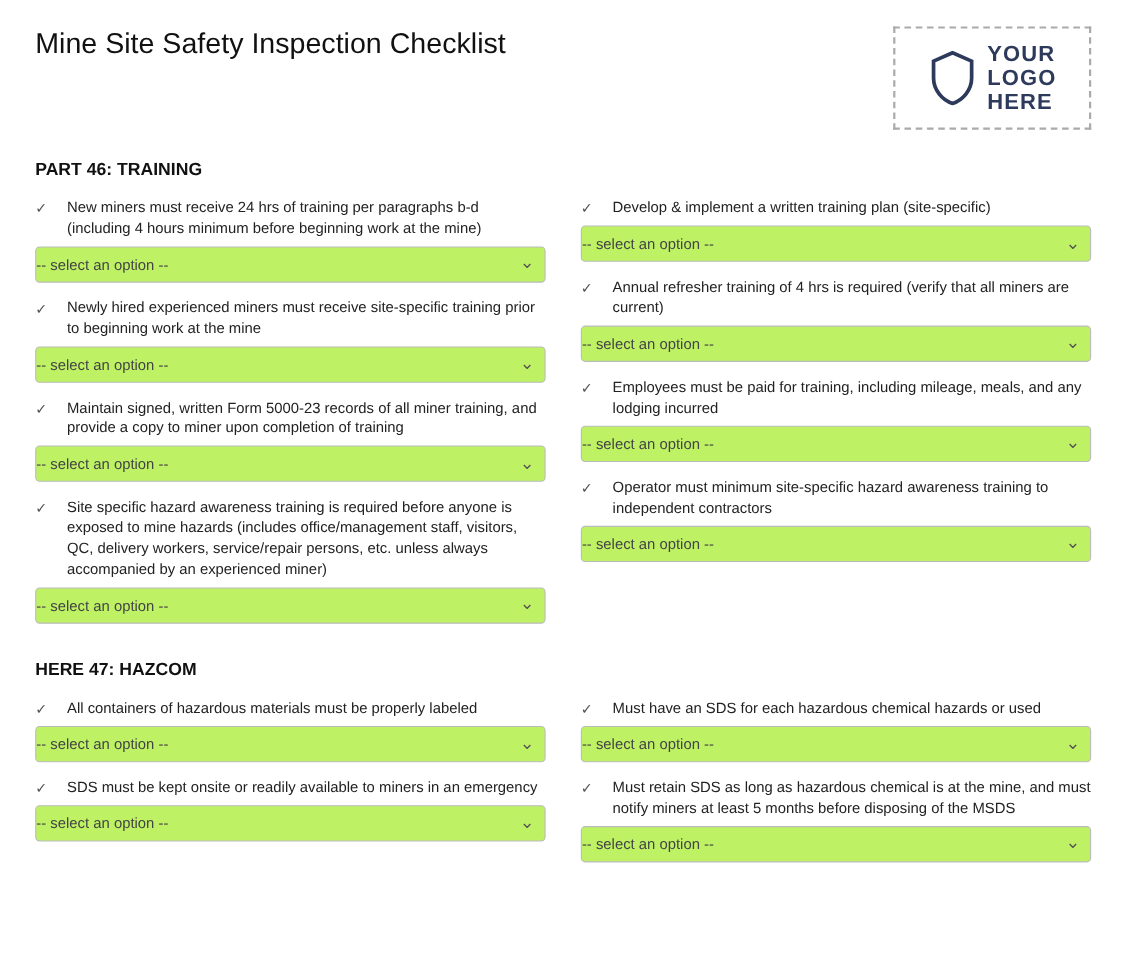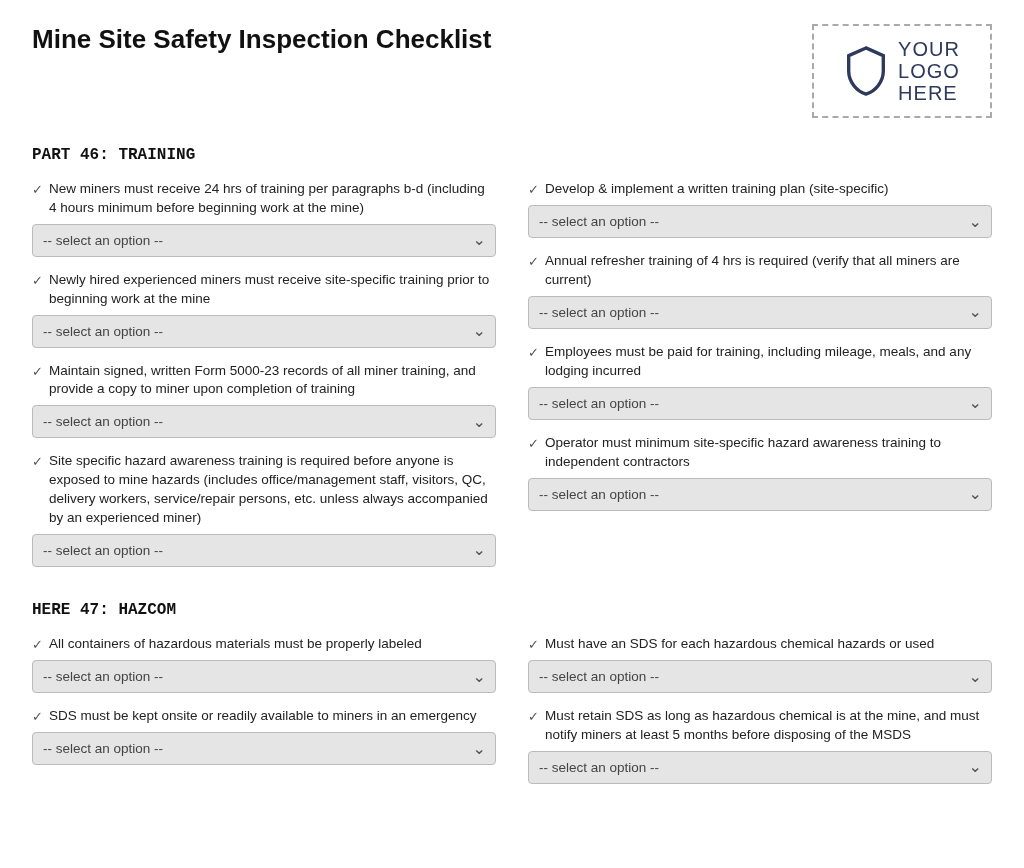--- a/index.html
+++ b/index.html
@@ -11,21 +11,21 @@
       padding: 24px 32px;
     }
     .page-header {
       display: flex;
       justify-content: space-between;
       align-items: flex-start;
       margin-bottom: 28px;
     }
     .page-title {
       font-size: 26px;
-      font-weight: 700;
+      font-weight: 400;
       color: #111;
       line-height: 1.2;
       max-width: 480px;
     }
     .logo-placeholder {
       border: 2px dashed #aaa;
       width: 180px;
       min-height: 90px;
       display: flex;
       align-items: center;
@@ -34,21 +34,21 @@
       padding: 12px;
       flex-shrink: 0;
     }
     .logo-shield {
       width: 44px;
       height: 50px;
       flex-shrink: 0;
     }
     .logo-text {
       font-size: 20px;
-      font-weight: 400;
+      font-weight: 700;
       color: #2d3a5c;
       line-height: 1.1;
       letter-spacing: 1px;
     }
     .section-title {
       font-size: 16px;
       font-weight: 900;
       color: #111;
       margin-bottom: 16px;
       margin-top: 8px;
@@ -71,49 +71,49 @@
       color: #222;
     }
     .item-label .chevron {
       color: #555;
       font-size: 13px;
       margin-top: 1px;
       flex-shrink: 0;
     }
     .item-label .label-text {
       flex: 1;
+      margin-left: 12px;
     }
     .select-wrapper {
       position: relative;
     }
     .select-wrapper select {
       width: 100%;
-      padding: 8px 32px 8px 10px;
+      padding: 8px 32px 8px 0;
       border: 1px solid #bbb;
       border-radius: 4px;
-      background: #e5e5e5;
+      background: #bef264;
       font-size: 13.5px;
       color: #444;
       appearance: none;
       -webkit-appearance: none;
       cursor: pointer;
     }
     .select-wrapper::after {
       content: '⌄';
       position: absolute;
       right: 10px;
       top: 50%;
       transform: translateY(-55%);
       pointer-events: none;
       color: #555;
       font-size: 16px;
     }
     .section-divider {
       margin: 20px 0 16px 0;
-      font-family: Liberation Mono, monospace;
     }
   </style>
 </head>
 <body>
 
 <div class="page-header">
   <h1 class="page-title">Mine Site Safety Inspection Checklist</h1>
   <div class="logo-placeholder">
     <svg class="logo-shield" viewBox="0 0 44 52" fill="none" xmlns="http://www.w3.org/2000/svg">
       <path d="M22 2L4 10v16c0 11 8 21 18 24 10-3 18-13 18-24V10L22 2z" stroke="#2d3a5c" stroke-width="3.5" fill="none"></path>

